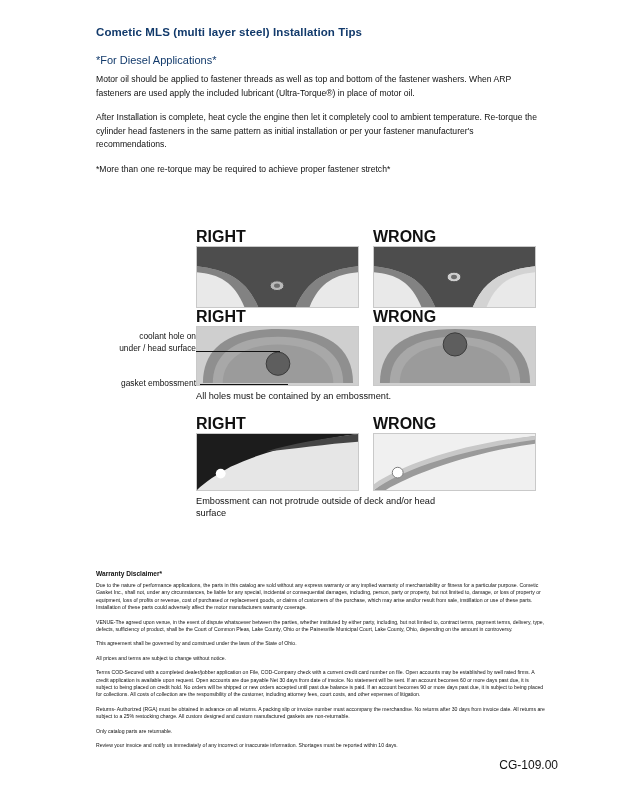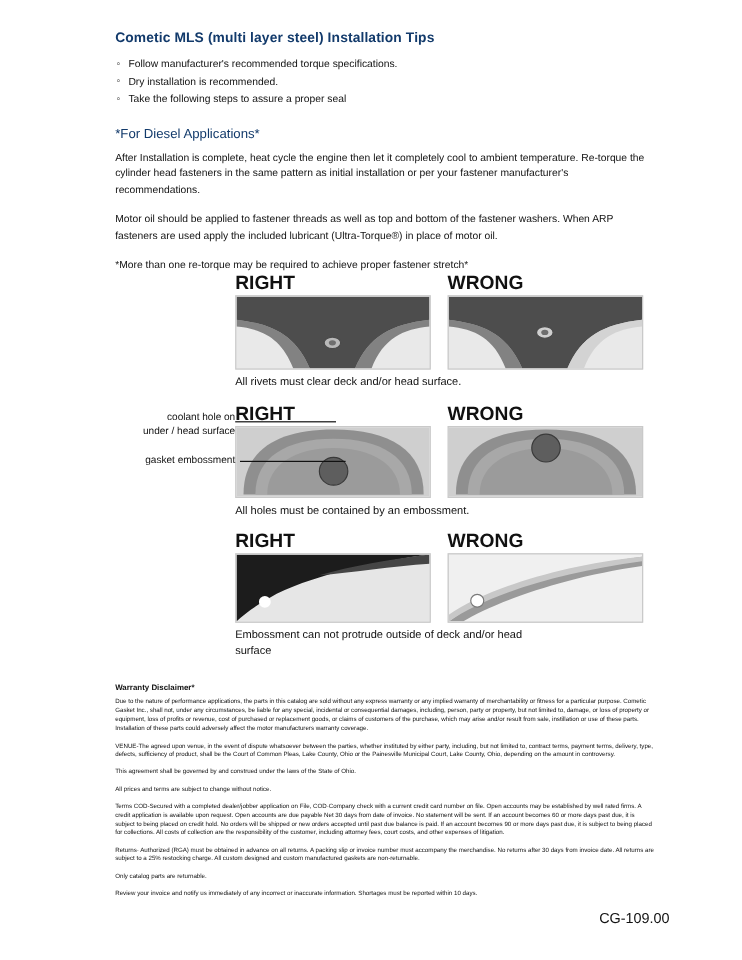--- a/index.html
+++ b/index.html
@@ -80,29 +80,24 @@
   }
 </style>
 </head>
 <body>
 
 <div class="page">
 
   <div class="content">
     <h1 class="title">Cometic MLS (multi layer steel) Installation Tips</h1>
 
-    <ul class="bullets">
-      <li>Follow manufacturer's recommended torque specifications.</li>
-      <li>Dry installation is recommended.</li>
-      <li>Take the following steps to assure a proper seal</li>
-    </ul>
 
     <h2 class="subtitle">*For Diesel Applications*</h2>
+    <p class="body">Motor oil should be applied to fastener threads as well as top and bottom of the fastener washers.  When ARP fasteners are used apply the included lubricant (Ultra-Torque®) in place of motor oil.</p>
     <p class="body">After Installation is complete, heat cycle the engine then let it completely cool to ambient temperature. Re-torque the cylinder head fasteners in the same pattern as initial installation or per your fastener manufacturer's recommendations.</p>
-    <p class="body">Motor oil should be applied to fastener threads as well as top and bottom of the fastener washers.  When ARP fasteners are used apply the included lubricant (Ultra-Torque®) in place of motor oil.</p>
     <p class="body last">*More than one re-torque may be required to achieve proper fastener stretch*</p>
   </div>
 
   <div class="figures">
 
     <div class="figrow">
       <div class="labels">
         <div class="lbl" style="width:163px">RIGHT</div>
         <div class="lbl" style="width:163px;margin-left:14px">WRONG</div>
       </div>
@@ -121,21 +116,20 @@
           <svg viewBox="0 0 163 62" preserveAspectRatio="none">
             <rect x="0" y="0" width="163" height="62" fill="#e9e9e9"></rect>
             <path d="M0,0 H163 V20 C130,24 112,34 100,62 H62 C50,34 32,24 0,20 Z" fill="#4d4d4d"></path>
             <path d="M0,20 C32,24 50,34 62,62 H48 C38,36 22,28 0,26 Z" fill="#2e2e2e" opacity="0.55"></path>
             <path d="M163,20 C130,24 112,34 100,62 H114 C124,36 141,28 163,26 Z" fill="#cfcfcf" opacity="0.85"></path>
             <ellipse cx="81" cy="31" rx="7" ry="5" fill="#cfcfcf" stroke="#4a4a4a" stroke-width="1"></ellipse>
             <ellipse cx="81" cy="31" rx="3" ry="2.2" fill="#6e6e6e"></ellipse>
           </svg>
         </div>
       </div>
-      <div class="caption">All rivets must clear deck and/or head surface.</div>
     </div>
 
     <div class="figrow">
       <div class="labels">
         <div class="lbl" style="width:163px">RIGHT</div>
         <div class="lbl" style="width:163px;margin-left:14px">WRONG</div>
       </div>
       <div class="imgs">
         <div class="panel" style="height:60px">
           <svg viewBox="0 0 163 60" preserveAspectRatio="none">
@@ -182,21 +176,21 @@
             <path d="M0,58 C30,36 90,16 163,6 V2 C88,10 28,32 0,52 Z" fill="#c8c8c8"></path>
             <circle cx="24" cy="40" r="5.5" fill="#ffffff" stroke="#7a7a7a" stroke-width="1"></circle>
           </svg>
         </div>
       </div>
       <div class="caption" style="width:250px">Embossment can not protrude outside of deck and/or head surface</div>
     </div>
 
   </div>
 
-  <div class="callout" style="left:96px;top:342px;width:100px;">
+  <div class="callout" style="left:96px;top:331px;width:100px;">
     <div>coolant hole on</div>
     <div>under / head surface</div>
   </div>
   <div class="leader" style="left:196px;top:351px;width:84px;"></div>
 
   <div class="callout" style="left:86px;top:378px;width:110px;">gasket embossment</div>
   <div class="leader" style="left:200px;top:384px;width:88px;"></div>
 
   <div class="warranty">
     <h3>Warranty Disclaimer*</h3>

